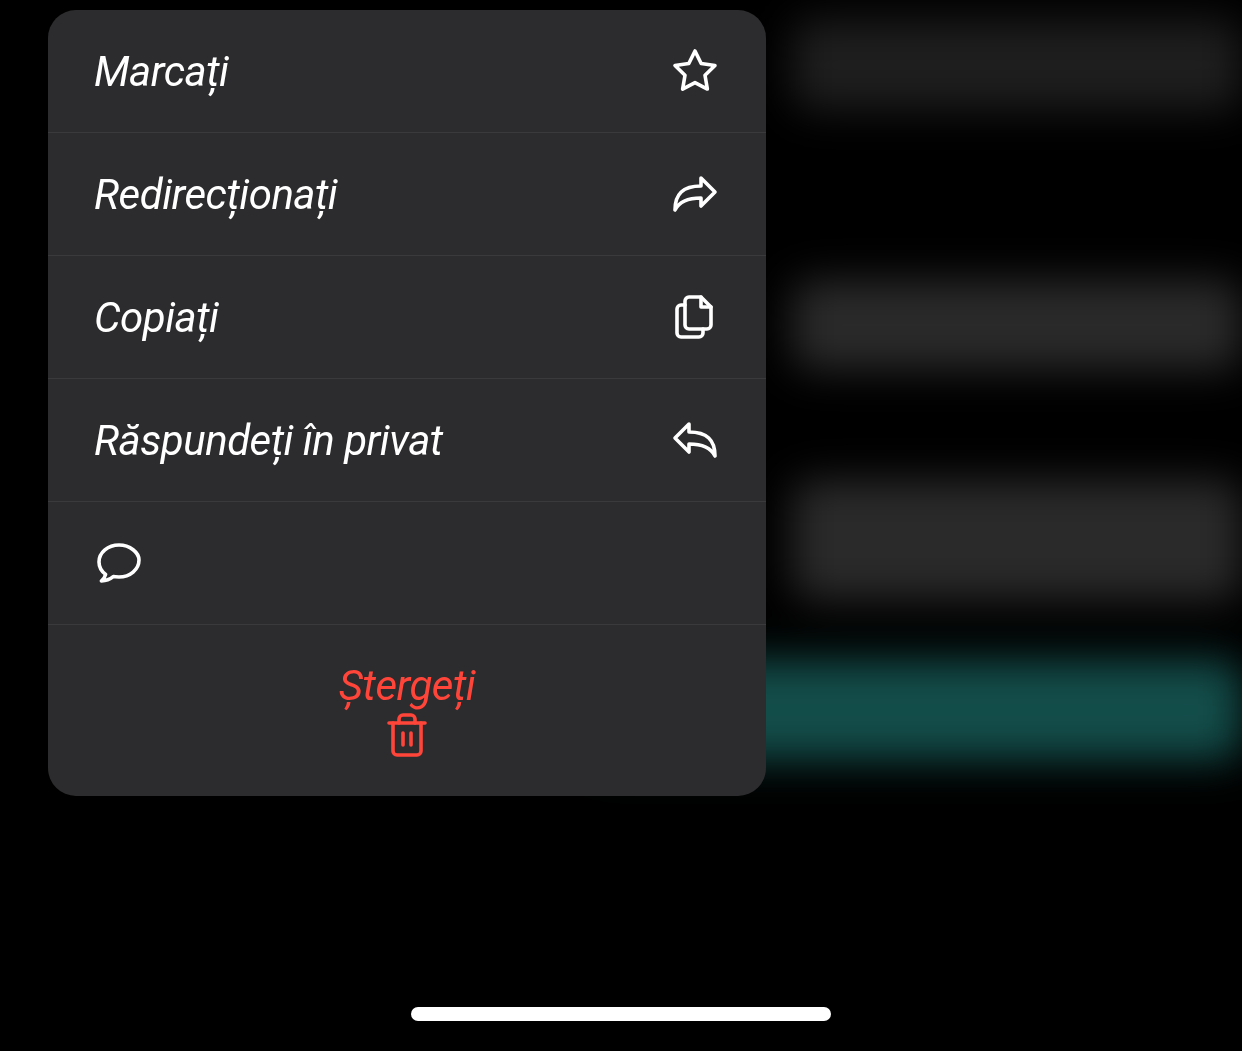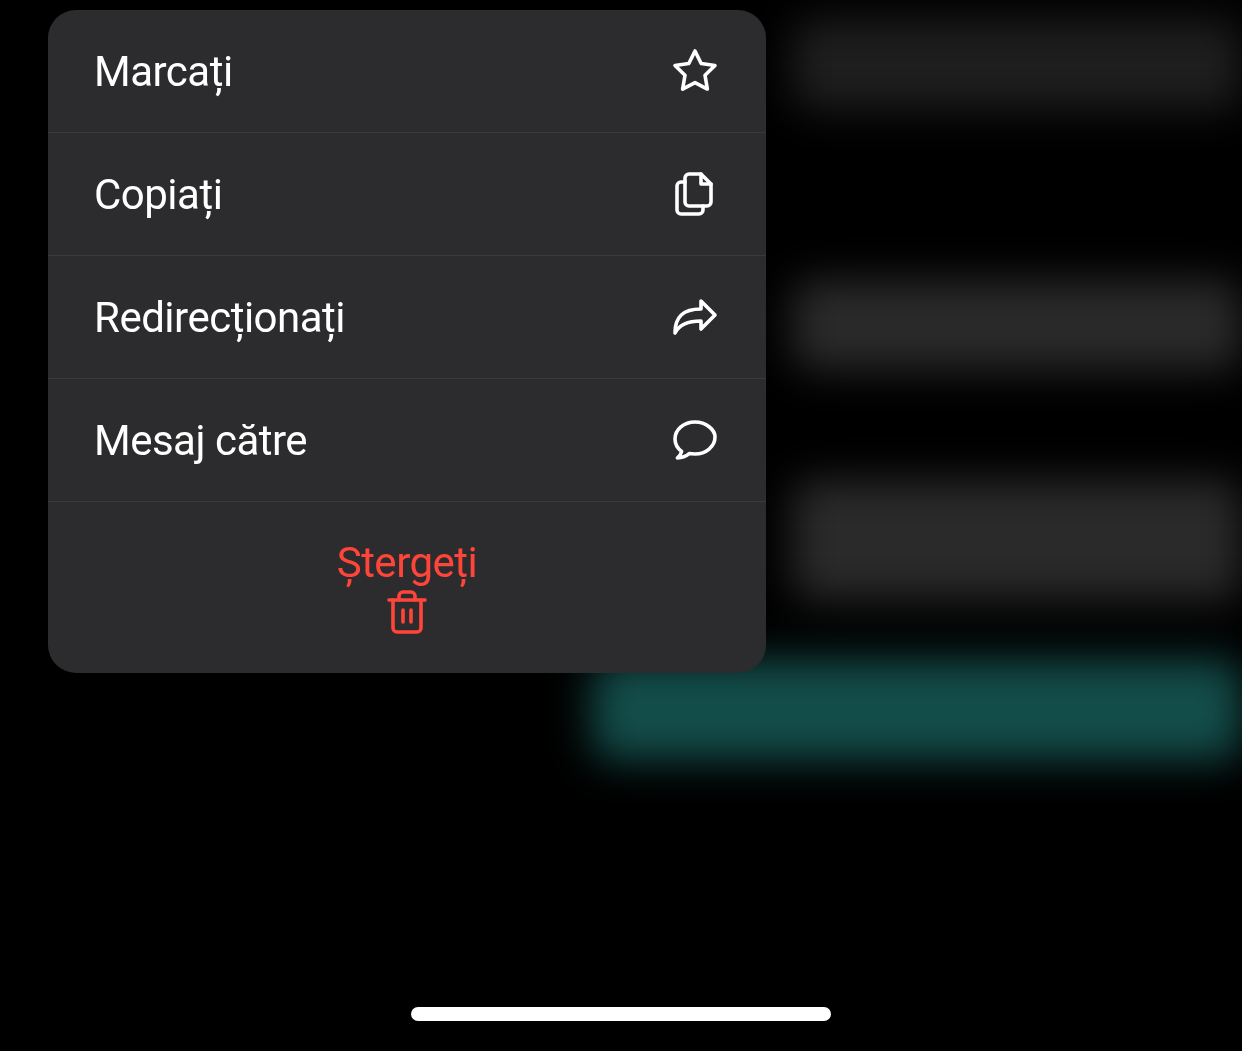--- a/index.html
+++ b/index.html
@@ -58,20 +58,21 @@
     }
     .context-menu {
       position: absolute;
       top: 10px;
       left: 48px;
       width: 718px;
       background: #2c2c2e;
       border-radius: 28px;
       overflow: hidden;
       z-index: 10;
+      font-style: italic;
     }
     .menu-item {
       display: flex;
       align-items: center;
       justify-content: space-between;
       padding: 36px 46px;
       cursor: pointer;
       border-bottom: 1px solid #3a3a3c;
     }
     .menu-item:last-child {
@@ -129,42 +130,49 @@
     <span class="menu-label">Marcați</span>
     <span class="menu-icon">
       <svg viewBox="0 0 24 24" fill="none" stroke="#ffffff" stroke-width="1.8" stroke-linecap="round" stroke-linejoin="round">
         <polygon points="12 2 15.09 8.26 22 9.27 17 14.14 18.18 21.02 12 17.77 5.82 21.02 7 14.14 2 9.27 8.91 8.26 12 2"></polygon>
       </svg>
     </span>
   </div>
 
 
   <div class="menu-item">
+    <span class="menu-label">Redirecționați</span>
+    <span class="menu-icon">
+      <svg viewBox="0 0 24 24" fill="none" stroke="#ffffff" stroke-width="1.8" stroke-linecap="round" stroke-linejoin="round">
+        <path d="M15 4 L22 11 L15 18 L15 14 C8 14 4 16 2 20 C2 12 6 8 15 8 Z"></path>
+      </svg>
+    </span>
+  </div>
+
+  <div class="menu-item">
     <span class="menu-label">Copiați</span>
     <span class="menu-icon">
       <svg viewBox="0 0 24 24" fill="none" stroke="#ffffff" stroke-width="1.8" stroke-linecap="round" stroke-linejoin="round">
         <path d="M15 2 L9 2 C7.9 2 7 2.9 7 4 L7 16 C7 17.1 7.9 18 9 18 L18 18 C19.1 18 20 17.1 20 16 L20 7 Z"></path>
         <path d="M15 2 L15 7 L20 7"></path>
         <path d="M7 6 L5 6 C3.9 6 3 6.9 3 8 L3 20 C3 21.1 3.9 22 5 22 L14 22 C15.1 22 16 21.1 16 20 L16 18"></path>
       </svg>
     </span>
   </div>
 
   <div class="menu-item">
-    <span class="menu-label">Redirecționați</span>
+    <span class="menu-label">Răspundeți în privat</span>
     <span class="menu-icon">
       <svg viewBox="0 0 24 24" fill="none" stroke="#ffffff" stroke-width="1.8" stroke-linecap="round" stroke-linejoin="round">
-        <path d="M15 4 L22 11 L15 18 L15 14 C8 14 4 16 2 20 C2 12 6 8 15 8 Z"></path>
+        <path d="M9 4 L2 11 L9 18 L9 14 C16 14 20 16 22 20 C22 12 18 8 9 8 Z"></path>
       </svg>
     </span>
   </div>
 
-
   <div class="menu-item">
-    <span class="menu-label">Mesaj către</span>
     <span class="menu-icon">
       <svg viewBox="0 0 24 24" fill="none" stroke="#ffffff" stroke-width="1.8" stroke-linecap="round" stroke-linejoin="round">
         <path d="M12 3 C6.5 3 2 6.8 2 11.5 C2 14 3.3 16.2 5.3 17.7 C5 19 4.3 20.2 3.2 21 C5.4 20.9 7.5 20.1 9.1 18.8 C10 19 11 19 12 19 C17.5 19 22 15.2 22 10.5 C22 6.8 17.5 3 12 3 Z"></path>
       </svg>
     </span>
   </div>
 
   <div class="menu-item destructive">
     <span class="menu-label">Ștergeți</span>
     <span class="menu-icon">

